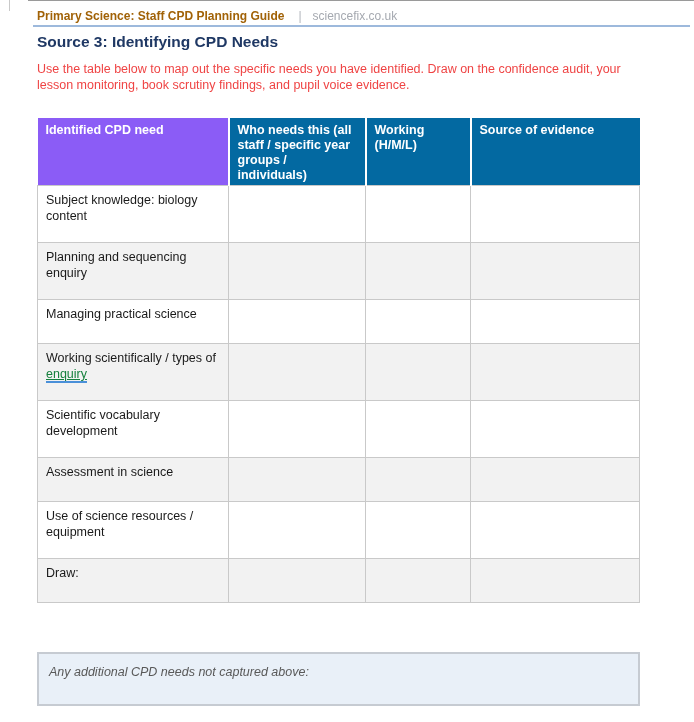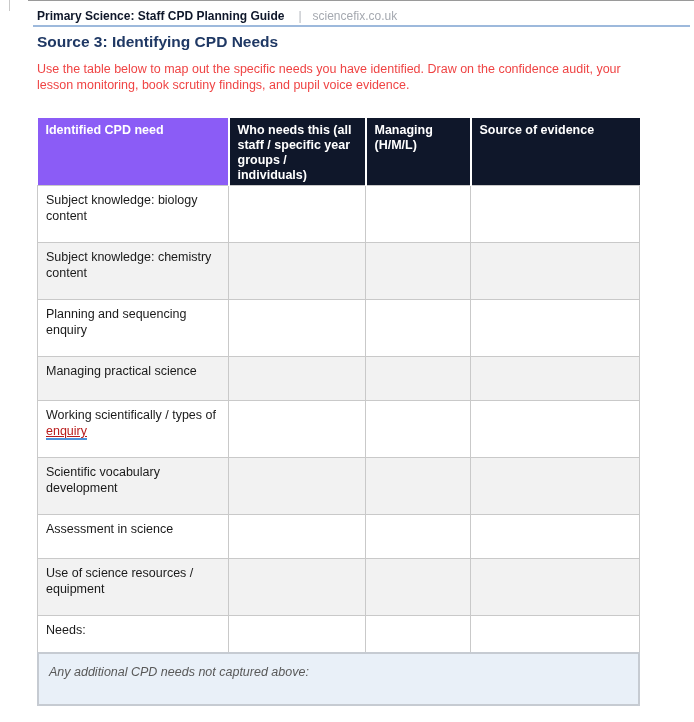--- a/index.html
+++ b/index.html
@@ -9,52 +9,52 @@
     font-family: "Liberation Sans", sans-serif;
     position: relative;
     overflow: hidden;
   }
   
   .top-edge-line { position: absolute; left: 28px; top: 0; width: 666px; height: 1px; background: #9a9a9a; }
   .left-edge-tick { position: absolute; left: 9px; top: 0; width: 1px; height: 11px; background: #c9c9c9; }
 
   
   .doc-header { position: absolute; left: 37px; top: 9px; width: 620px; font-size: 12px; white-space: nowrap; }
-  .doc-header .guide-title { color: #0f172a; font-weight: bold; }
+  .doc-header .guide-title { color: #a16207; font-weight: bold; }
   .doc-header .sep { color: #b3b7bd; margin: 0 11px 0 14px; }
   .doc-header .site { color: #a5a9b0; }
   .header-rule { position: absolute; left: 33px; top: 25px; width: 657px; height: 2px; background: #9db9dc; }
 
   
   .section-title { position: absolute; left: 37px; top: 33px; color: #1f3864; font-size: 15.5px; font-weight: bold; }
   .intro { position: absolute; left: 37px; top: 61px; width: 622px; font-size: 12.5px; line-height: 16px; color: #ef4444; }
 
   
   table.cpd { position: absolute; left: 37px; top: 118px; width: 602px; border-collapse: collapse; table-layout: fixed; }
   table.cpd col.c1 { width: 191px; }
   table.cpd col.c2 { width: 137px; }
   table.cpd col.c3 { width: 105px; }
   table.cpd col.c4 { width: 169px; }
   table.cpd th, table.cpd td { vertical-align: top; text-align: left; font-weight: normal; }
   table.cpd thead th {
-    background: #0f172a; color: #ffffff; font-weight: bold;
+    background: #0369a1; color: #ffffff; font-weight: bold;
     font-size: 12.5px; line-height: 15px;
     padding: 5px 8px 2px 8px; height: 67px;
     border: none; border-left: 2px solid #ffffff;
   }
   table.cpd thead th:first-child { background: #8b5cf6; border-left: none; }
   table.cpd tbody td {
     border: 1px solid #c9c9c9;
     font-size: 12.5px; line-height: 16px; color: #1a1a1a;
     padding: 6px 8px 18px 8px; height: 44px;
   }
   table.cpd tbody tr:nth-child(even) td { background: #f2f2f2; }
   table.cpd tbody tr:nth-child(odd) td { background: #ffffff; }
   .enquiry-link {
-    color: #b91c1c;
+    color: #15803d;
     text-decoration: underline;
     border-bottom: 2px solid #4a90d9;
     cursor: pointer;
   }
 
   
   .note-box {
     position: absolute; left: 37px; top: 652px; width: 603px; height: 54px;
     background: #e9f0f8; border: 2px solid #c6cbd2;
     padding: 8px 10px;
@@ -79,33 +79,27 @@
   <colgroup>
       <col class="c1">
       <col class="c2">
       <col class="c3">
       <col class="c4">
     </colgroup>
   <thead>
     <tr>
       <th>Identified CPD need</th>
       <th>Who needs this (all staff / specific year groups / individuals)</th>
-      <th>Managing (H/M/L)</th>
+      <th>Working (H/M/L)</th>
       <th>Source of evidence</th>
     </tr>
   </thead>
   <tbody>
     <tr>
       <td>Subject knowledge: biology content</td>
-      <td></td>
-      <td></td>
-      <td></td>
-    </tr>
-    <tr>
-      <td>Subject knowledge: chemistry content</td>
       <td></td>
       <td></td>
       <td></td>
     </tr>
     <tr>
       <td>Planning and sequencing enquiry</td>
       <td></td>
       <td></td>
       <td></td>
     </tr>
@@ -133,21 +127,21 @@
       <td></td>
       <td></td>
     </tr>
     <tr>
       <td>Use of science resources / equipment</td>
       <td></td>
       <td></td>
       <td></td>
     </tr>
     <tr>
-      <td>Needs:</td>
+      <td>Draw:</td>
       <td></td>
       <td></td>
       <td></td>
     </tr>
   </tbody>
 </table>
 
 <div class="note-box">
   <span class="note-label">Any additional CPD needs not captured above:</span>
 </div>

